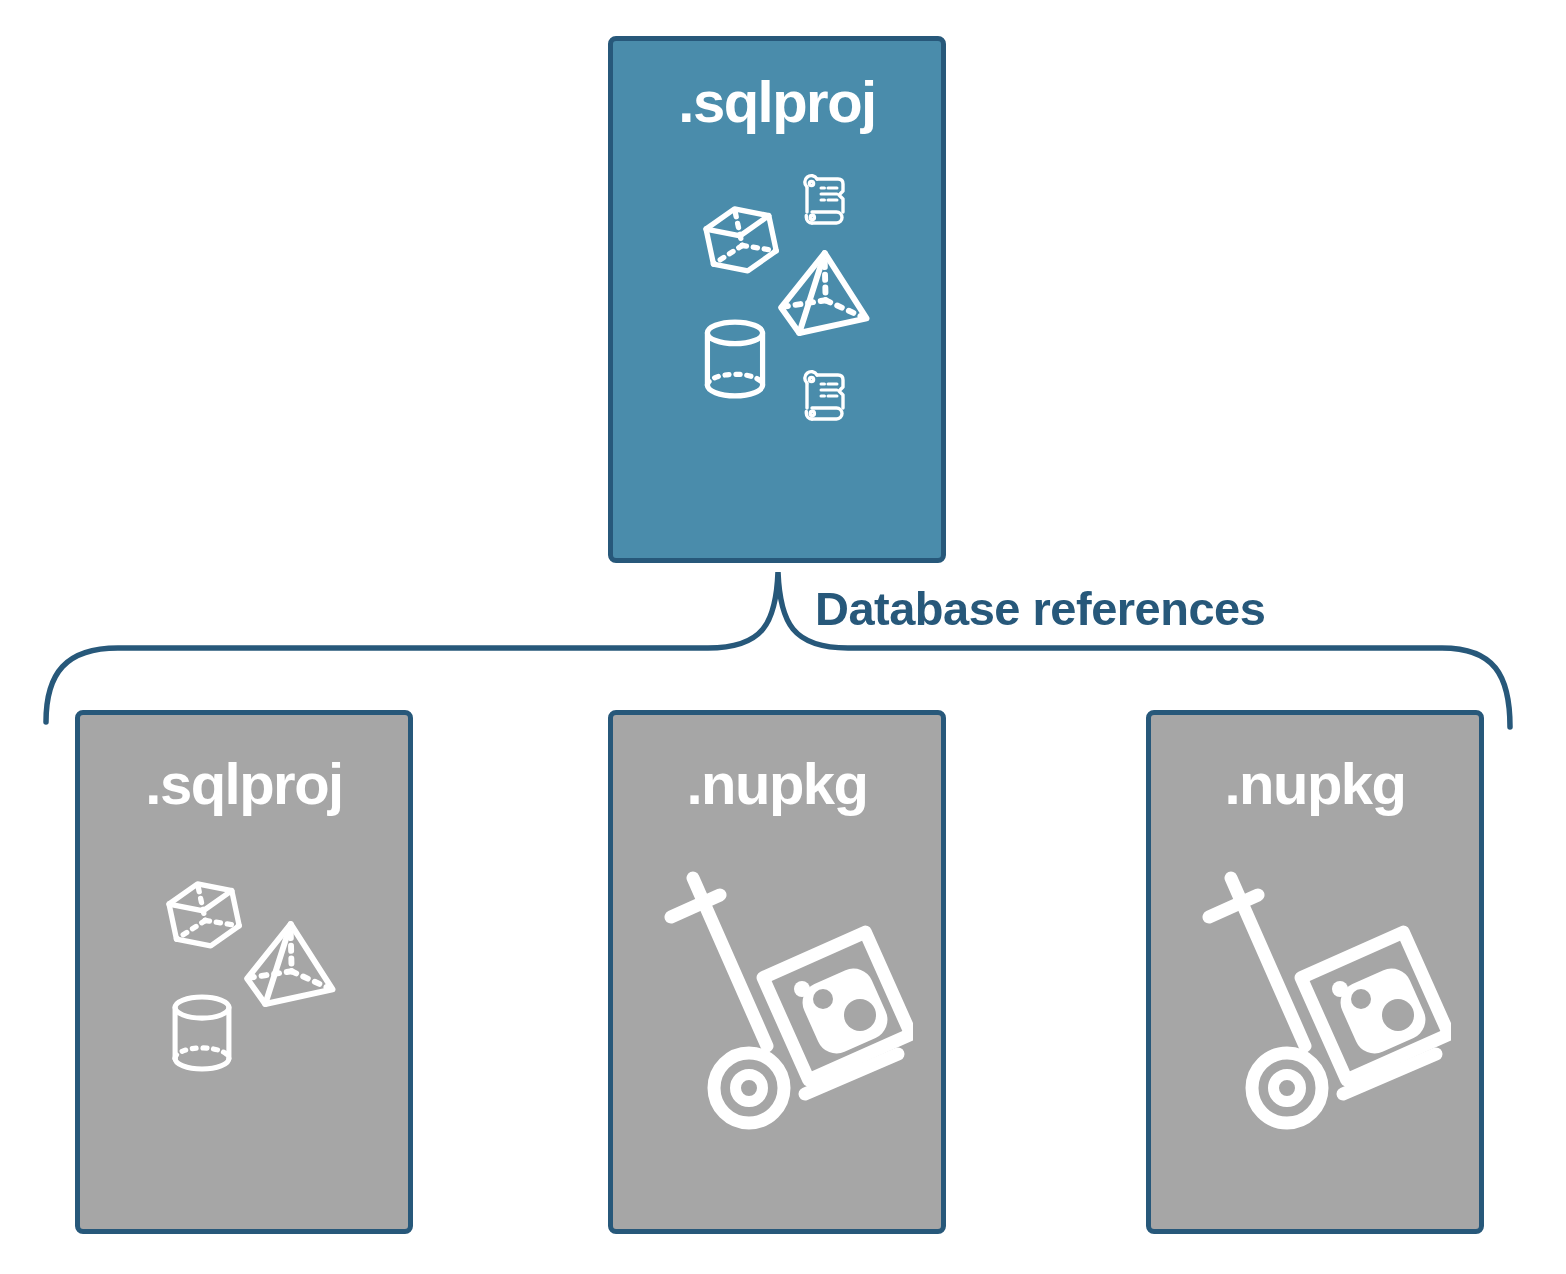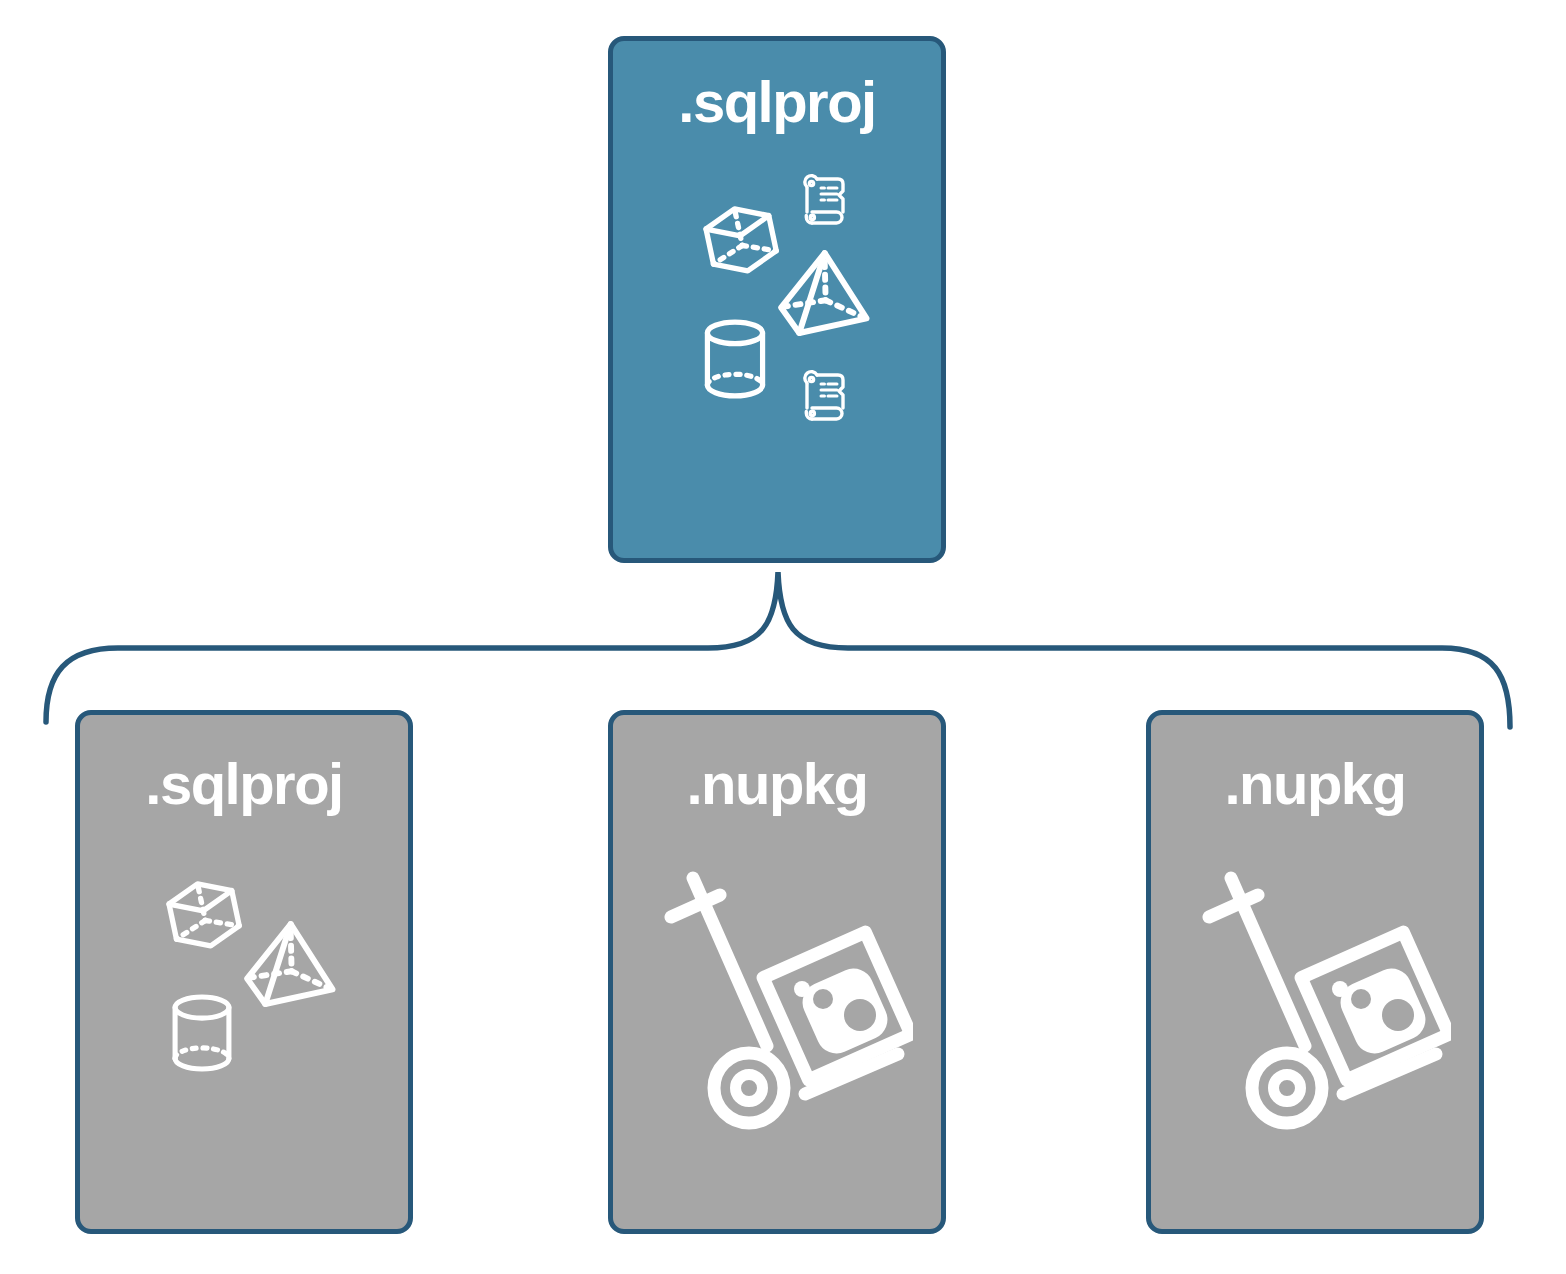--- a/index.html
+++ b/index.html
@@ -11,21 +11,21 @@
     --label-text:#27587a;
     --background:#ffffff;
   }
   html,body{margin:0;padding:0;background:var(--background);}
   .canvas{
     position:relative;width:1566px;height:1274px;background:var(--background);
     font-family:"Liberation Sans",sans-serif;overflow:hidden;
   }
   .card{
     position:absolute;width:338px;box-sizing:border-box;
-    border:5px solid var(--outline);border-radius:16px;
+    border:5px solid var(--outline);border-radius:8px;
   }
   .card-root{left:608px;top:36px;height:527px;background:var(--root-fill);}
   .card-child{top:710px;height:524px;background:var(--child-fill);}
   .card-child-1{left:75px;}
   .card-child-2{left:608px;}
   .card-child-3{left:1146px;}
   .card-title{
     text-align:center;font-weight:700;color:var(--title-text);
     font-size:58px;letter-spacing:-1.5px;line-height:1;
   }
@@ -130,20 +130,21 @@
       </svg>
     <svg class="icon" style="left:182px;top:327px" width="58" height="58">
         <use href="#scroll-icon"></use>
       </svg>
   </div>
 
   <svg class="brace" width="1500" height="185" viewBox="0 0 1500 185">
     <path d="M16,167 C16,118 36,93 88,93 L678,93 C733,93 746,68 748,17 C750,68 763,93 818,93 L1412,93 C1464,93 1480,120 1480,172" fill="none" stroke="var(--outline)" stroke-width="5.5" stroke-linecap="round"></path>
   </svg>
 
+  <div class="connector-label">Database references</div>
 
   <div class="card card-child card-child-1">
     <div class="card-title">.sqlproj</div>
     <svg class="icon" style="left:83px;top:162px" width="84" height="84">
         <use href="#cube-icon"></use>
       </svg>
     <svg class="icon" style="left:158px;top:203px" width="100" height="92">
         <use href="#pyramid-icon"></use>
       </svg>
     <svg class="icon" style="left:88px;top:278px" width="68" height="80">

